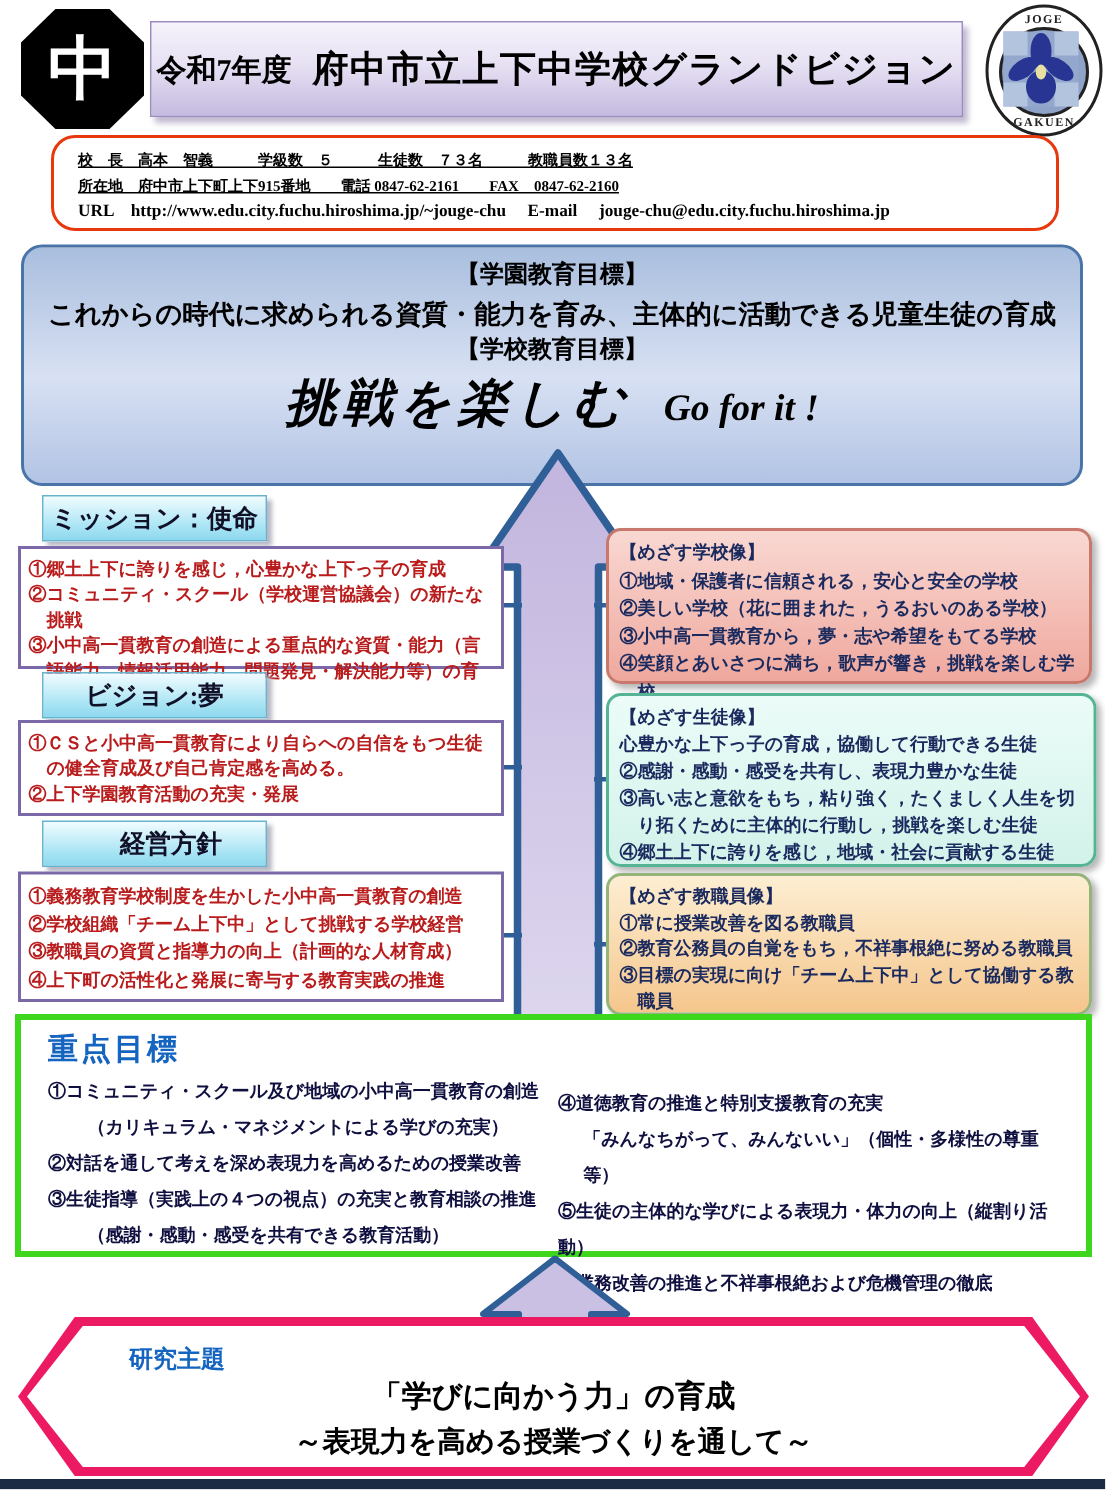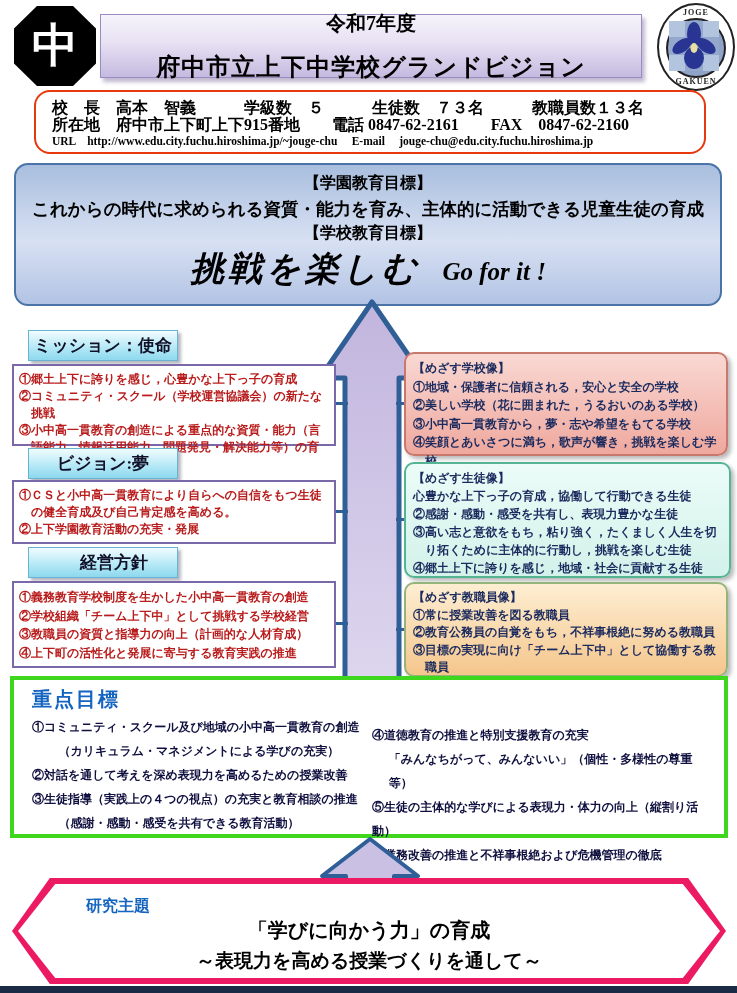--- a/index.html
+++ b/index.html
@@ -9,38 +9,38 @@
   .sans{font-family:"Liberation Sans","DejaVu Sans",sans-serif;}
 
   
   #emblem{left:14px;top:6px;width:82px;height:80px;background:#000;
     clip-path:polygon(28% 0,72% 0,100% 28%,100% 72%,72% 100%,28% 100%,0 72%,0 28%);
     display:flex;align-items:center;justify-content:center;}
   #emblem span{color:#fff;font-weight:900;font-size:46px;line-height:1;}
   #header-box{left:100px;top:14px;width:540px;height:62px;
     background:linear-gradient(#f6f3fb 0%,#e7e1f3 45%,#c5bae0 100%);
     border:1px solid #9a8cc0;box-shadow:3px 4px 4px #c0b8d0;
-    display:flex;align-items:center;justify-content:center;gap:14px;flex-direction:column;}
+    display:flex;align-items:center;justify-content:center;gap:14px;}
   #header-box .yr{font-size:20px;font-weight:bold;}
   #header-box .ttl{font-size:24px;font-weight:bold;letter-spacing:1px;}
   #badge{left:657px;top:3px;width:74px;height:84px;border:2px solid #222;border-radius:50%;
     background:#fff;overflow:hidden;}
   #badge .ring-top{position:absolute;top:3px;width:100%;text-align:center;font-size:8px;font-weight:bold;color:#222;letter-spacing:1px;}
   #badge .ring-bottom{position:absolute;bottom:3px;width:100%;text-align:center;font-size:8px;font-weight:bold;color:#222;letter-spacing:1px;}
   #badge .inner{position:absolute;left:7px;top:13px;width:56px;height:56px;border-radius:50%;
     background:#8fa2c8;border:2px solid #222;}
 
   
   #info-box{left:34px;top:90px;width:672px;height:64px;border:2px solid #e8380d;border-radius:16px;
     padding:7px 16px;box-sizing:border-box;line-height:17px;}
-  #info-box .l1,#info-box .l2{font-size:16px;font-weight:bold;}
+  #info-box .l1,#info-box .l2{font-size:10px;font-weight:bold;text-decoration:underline;}
   #info-box .l3{font-size:11.5px;font-weight:bold;}
 
   
-  #goal-box{left:14px;top:163px;width:708px;height:143px;box-sizing:border-box;
+  #goal-box{left:14px;top:163px;width:708px;height:161px;box-sizing:border-box;
     background:linear-gradient(#a9bede 0%,#d8e1f3 55%,#b2c3e4 100%);
     border:2px solid #4a74a8;border-radius:14px;text-align:center;padding-top:8px;}
   #goal-box .lab{font-size:16px;font-weight:bold;}
   #goal-box .txt{font-size:17.5px;font-weight:bold;margin:3px 0 2px 0;}
   #goal-box .motto{margin-top:2px;}
   #goal-box .mjp{font-size:34px;font-weight:900;font-style:italic;letter-spacing:4px;}
   #goal-box .men{font-size:25px;font-weight:bold;font-style:italic;margin-left:18px;}
 
   
   .sec-label{width:150px;height:31px;left:28px;box-sizing:border-box;

